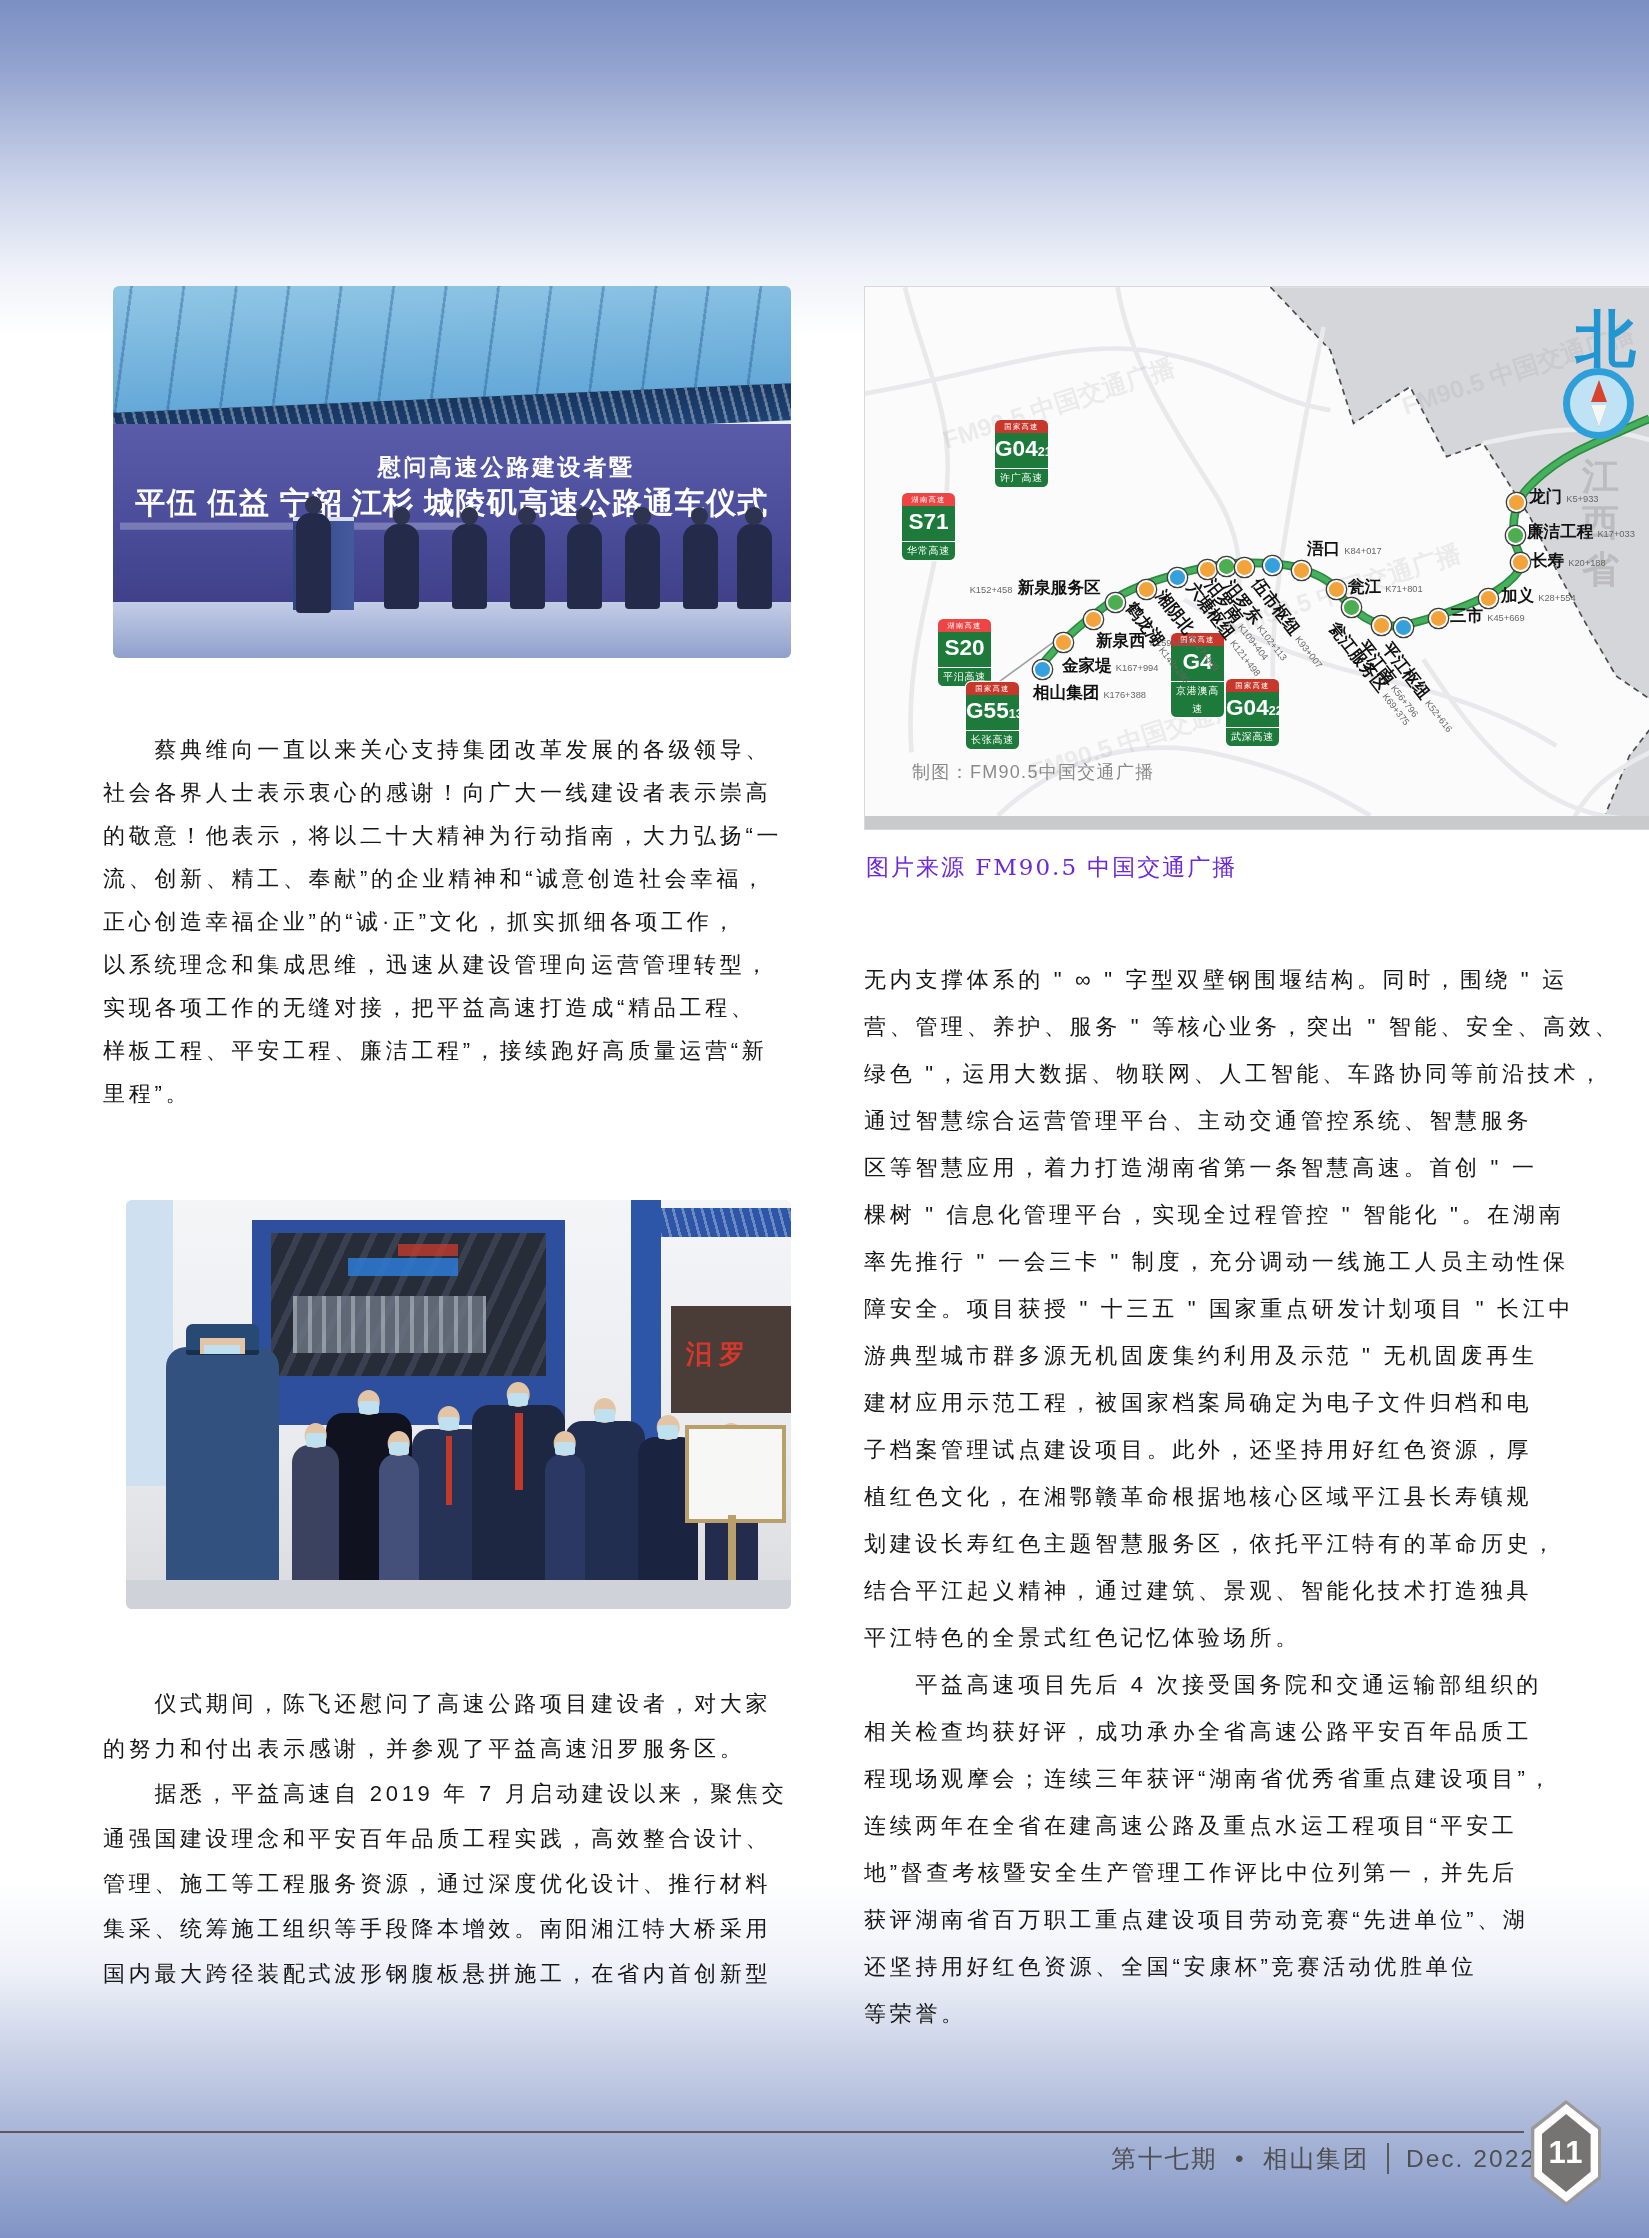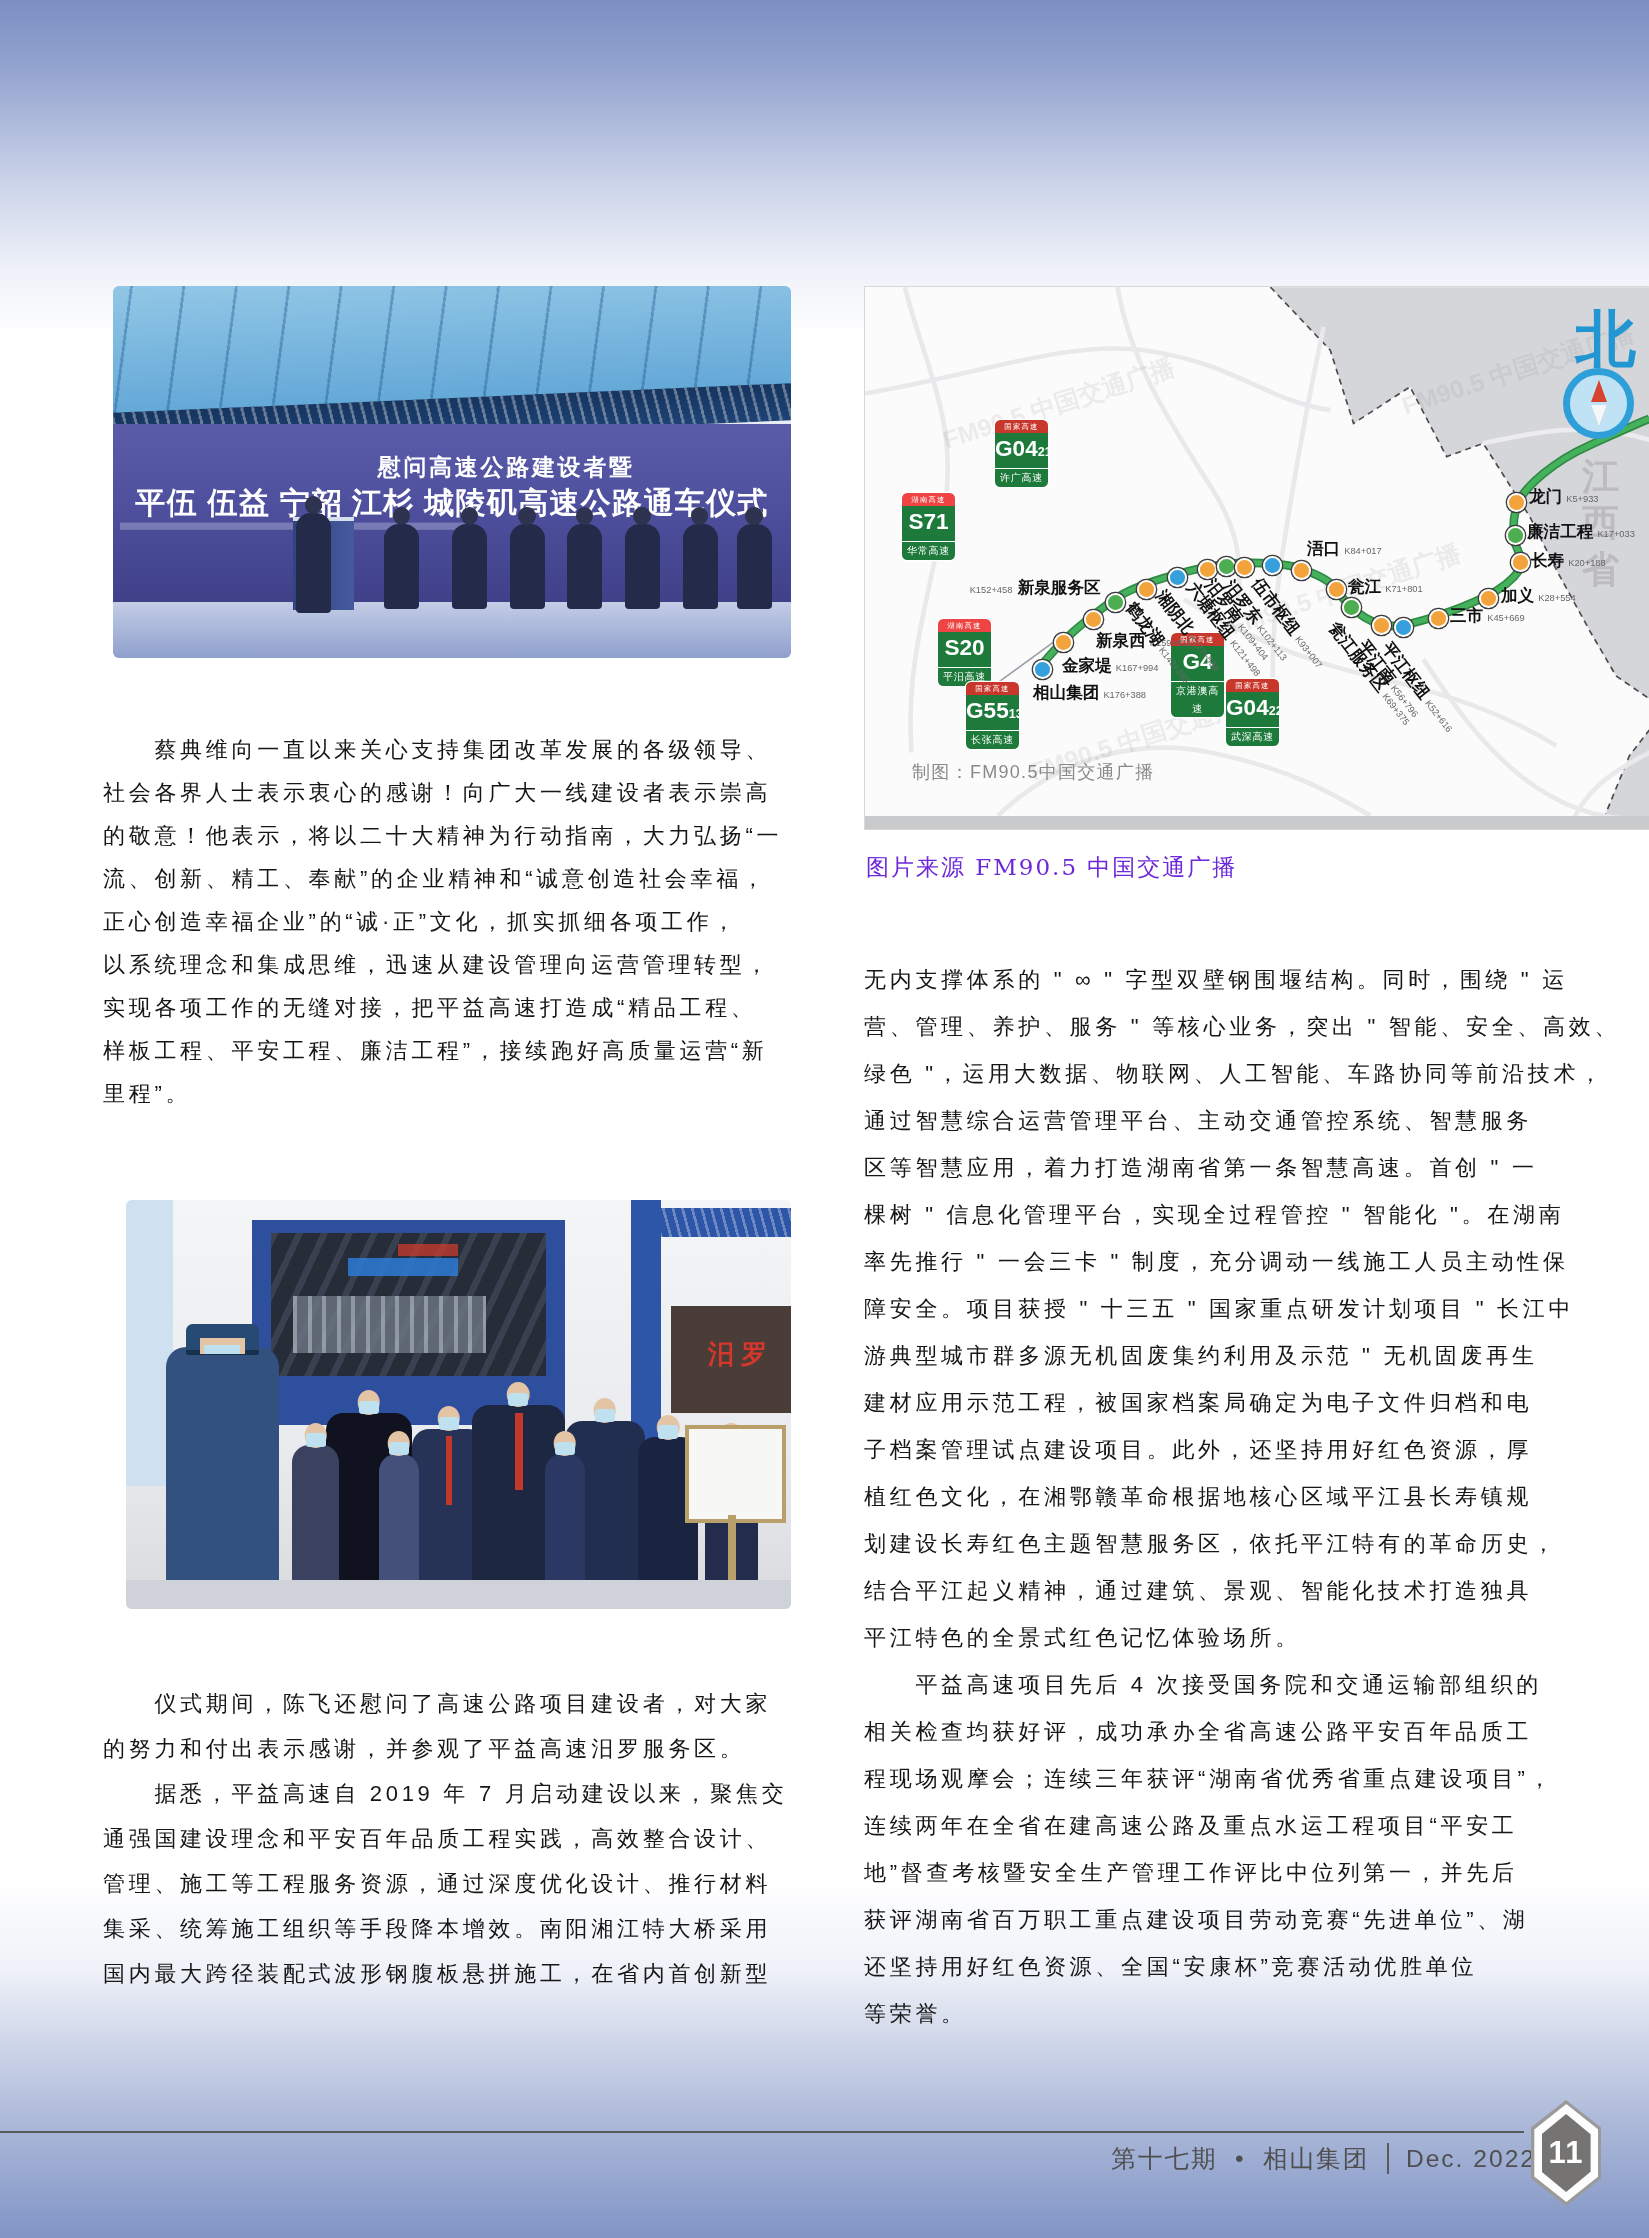--- a/index.html
+++ b/index.html
@@ -43,21 +43,21 @@
   .p2-board{position:absolute;left:19%;top:5%;width:47%;height:50%;background:#2d4f9e;}
   .p2-screen{position:absolute;left:6%;top:6%;width:88%;height:70%;background:
     linear-gradient(0deg,rgba(0,0,0,0) 0,rgba(0,0,0,0) 100%),repeating-linear-gradient(115deg,#394150 0 6.6px,#262c38 6.6px 22.6px);}
   .p2-screen .roof-b{position:absolute;left:28%;top:18%;width:40%;height:12%;background:#2e7bd6;opacity:.85;}
   .p2-screen .roof-r{position:absolute;left:46%;top:8%;width:22%;height:8%;background:#c23b2e;opacity:.8;}
   .p2-screen .lot{position:absolute;left:8%;top:44%;width:70%;height:40%;background:repeating-linear-gradient(90deg,#aab2bd 0 4px,#6d7684 4px 14.6px);opacity:.8;}
   .p2-portal{position:absolute;left:76%;top:0;width:4.5%;height:62%;background:#2d56a8;}
   .p2-beam{position:absolute;left:76%;top:2%;width:24%;height:7%;
     background:repeating-linear-gradient(75deg,rgba(255,255,255,.3) 0 2.7px,rgba(0,0,0,0) 2.7px 9.3px),#2d56a8;}
   .p2-building{position:absolute;left:82%;top:26%;width:18%;height:26%;background:#4a3c36;}
-  .p2-sign{position:absolute;left:12%;top:28%;color:#d4372c;font-size:26.6px;font-weight:bold;letter-spacing:6.6px;font-family:"DejaVu Serif",serif;margin-left:22px;}
+  .p2-sign{position:absolute;left:12%;top:28%;color:#d4372c;font-size:26.6px;font-weight:bold;letter-spacing:6.6px;font-family:"DejaVu Serif",serif;}
   .p2-ground{position:absolute;left:0;bottom:0;width:100%;height:7%;background:#cfd3d9;}
   .p2-person{position:absolute;background:#1f2a47;border-radius:17.3px 17.3px 0 0;}
   .p2-person:before{content:"";position:absolute;left:50%;transform:translateX(-50%);top:-22.6px;width:22.6px;height:25px;border-radius:50%;background:#e3c4a4;}
   .p2-person:after{content:"";position:absolute;left:50%;transform:translateX(-50%);top:-12px;width:20px;height:13.3px;border-radius:3.3px;background:#bfe0ef;}
   .p2-lanyard{position:absolute;left:46%;top:4%;width:9%;height:38%;background:#c0392b;}
   .officer{position:absolute;left:6%;top:36%;width:17%;height:64%;background:#33517e;border-radius:20px 20px 0 0;}
   .officer .cap{position:absolute;left:18%;top:-9%;width:64%;height:10%;background:#274a74;border-radius:6.6px 6.6px 2.7px 2.7px;border-bottom:5.3px solid #16304e;}
   .officer .face{position:absolute;left:30%;top:-3.5%;width:40%;height:6%;background:#e3c4a4;}
   .officer .mask{position:absolute;left:34%;top:-1%;width:32%;height:3.5%;background:#bfe0ef;}
   .frame-sign{position:absolute;left:84%;top:55%;width:14%;height:22%;background:#f7f7f5;border:4px solid #b9a06a;}

